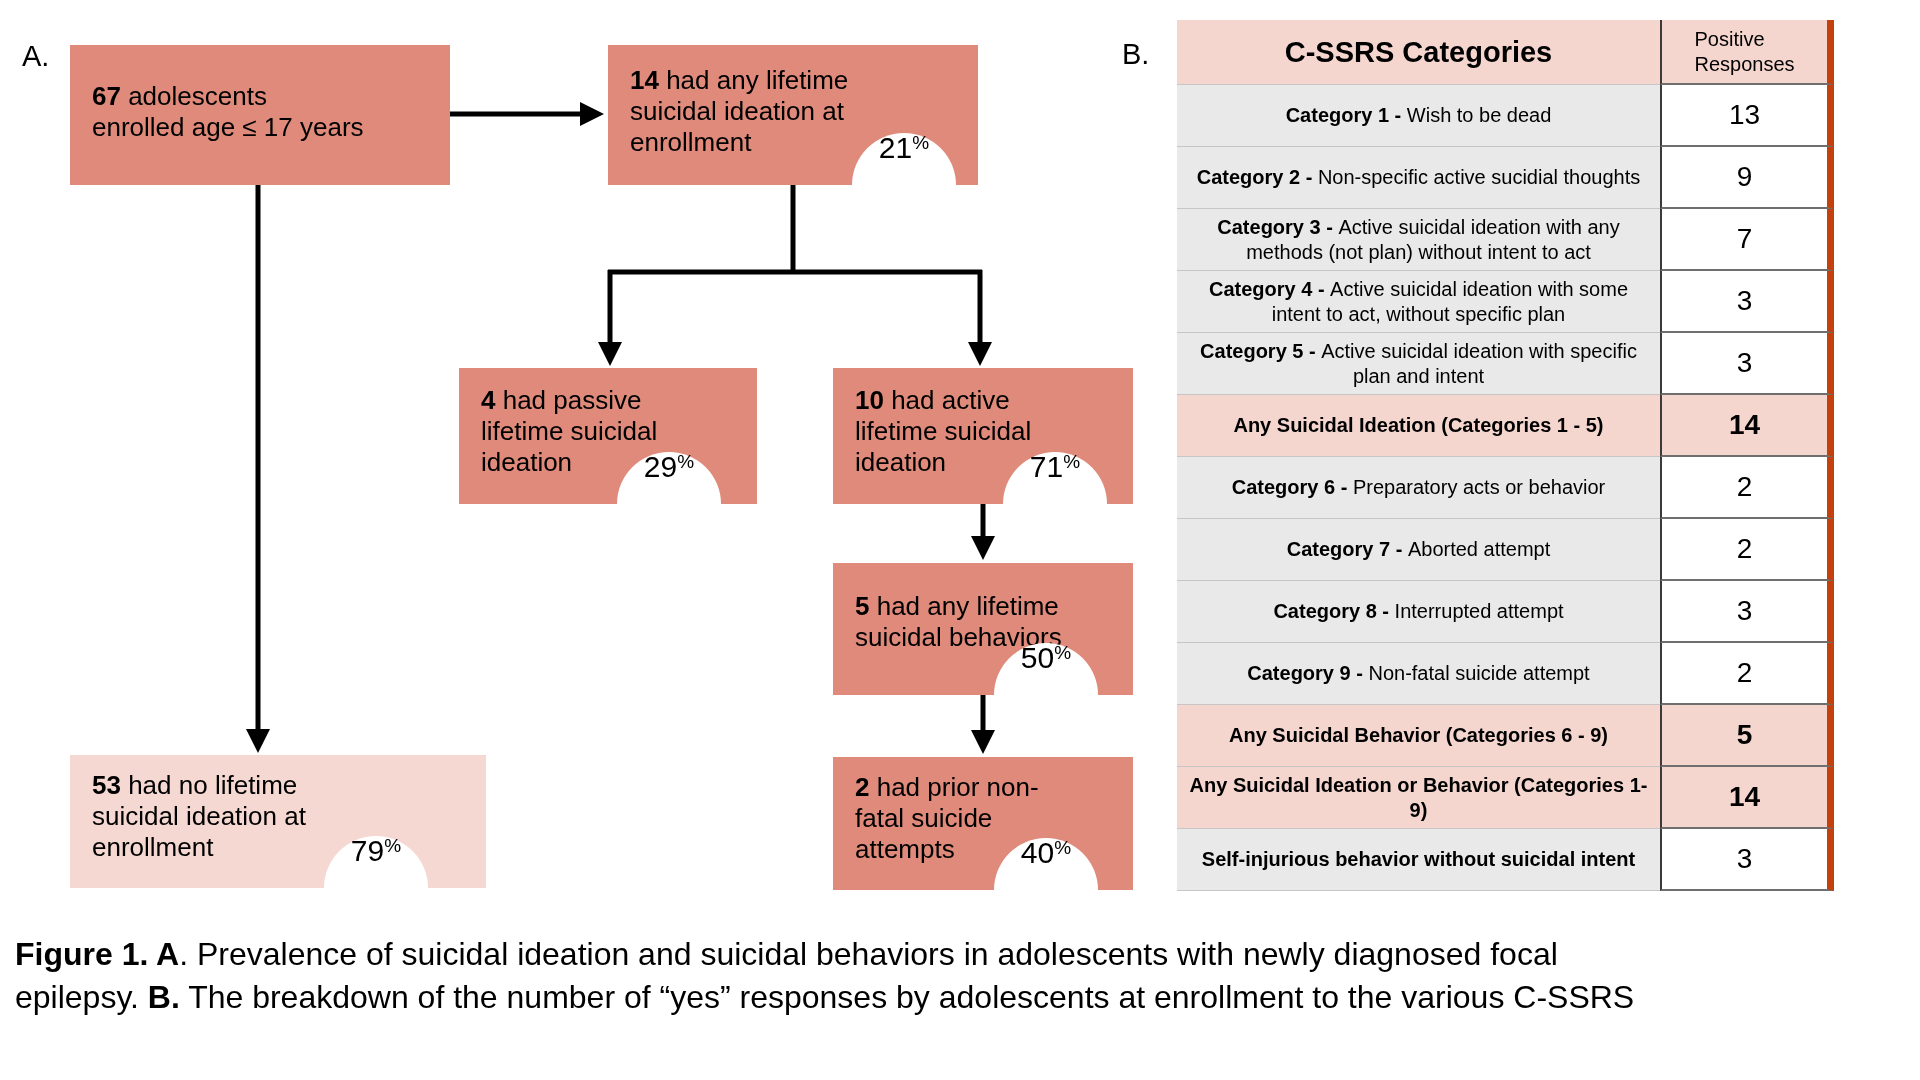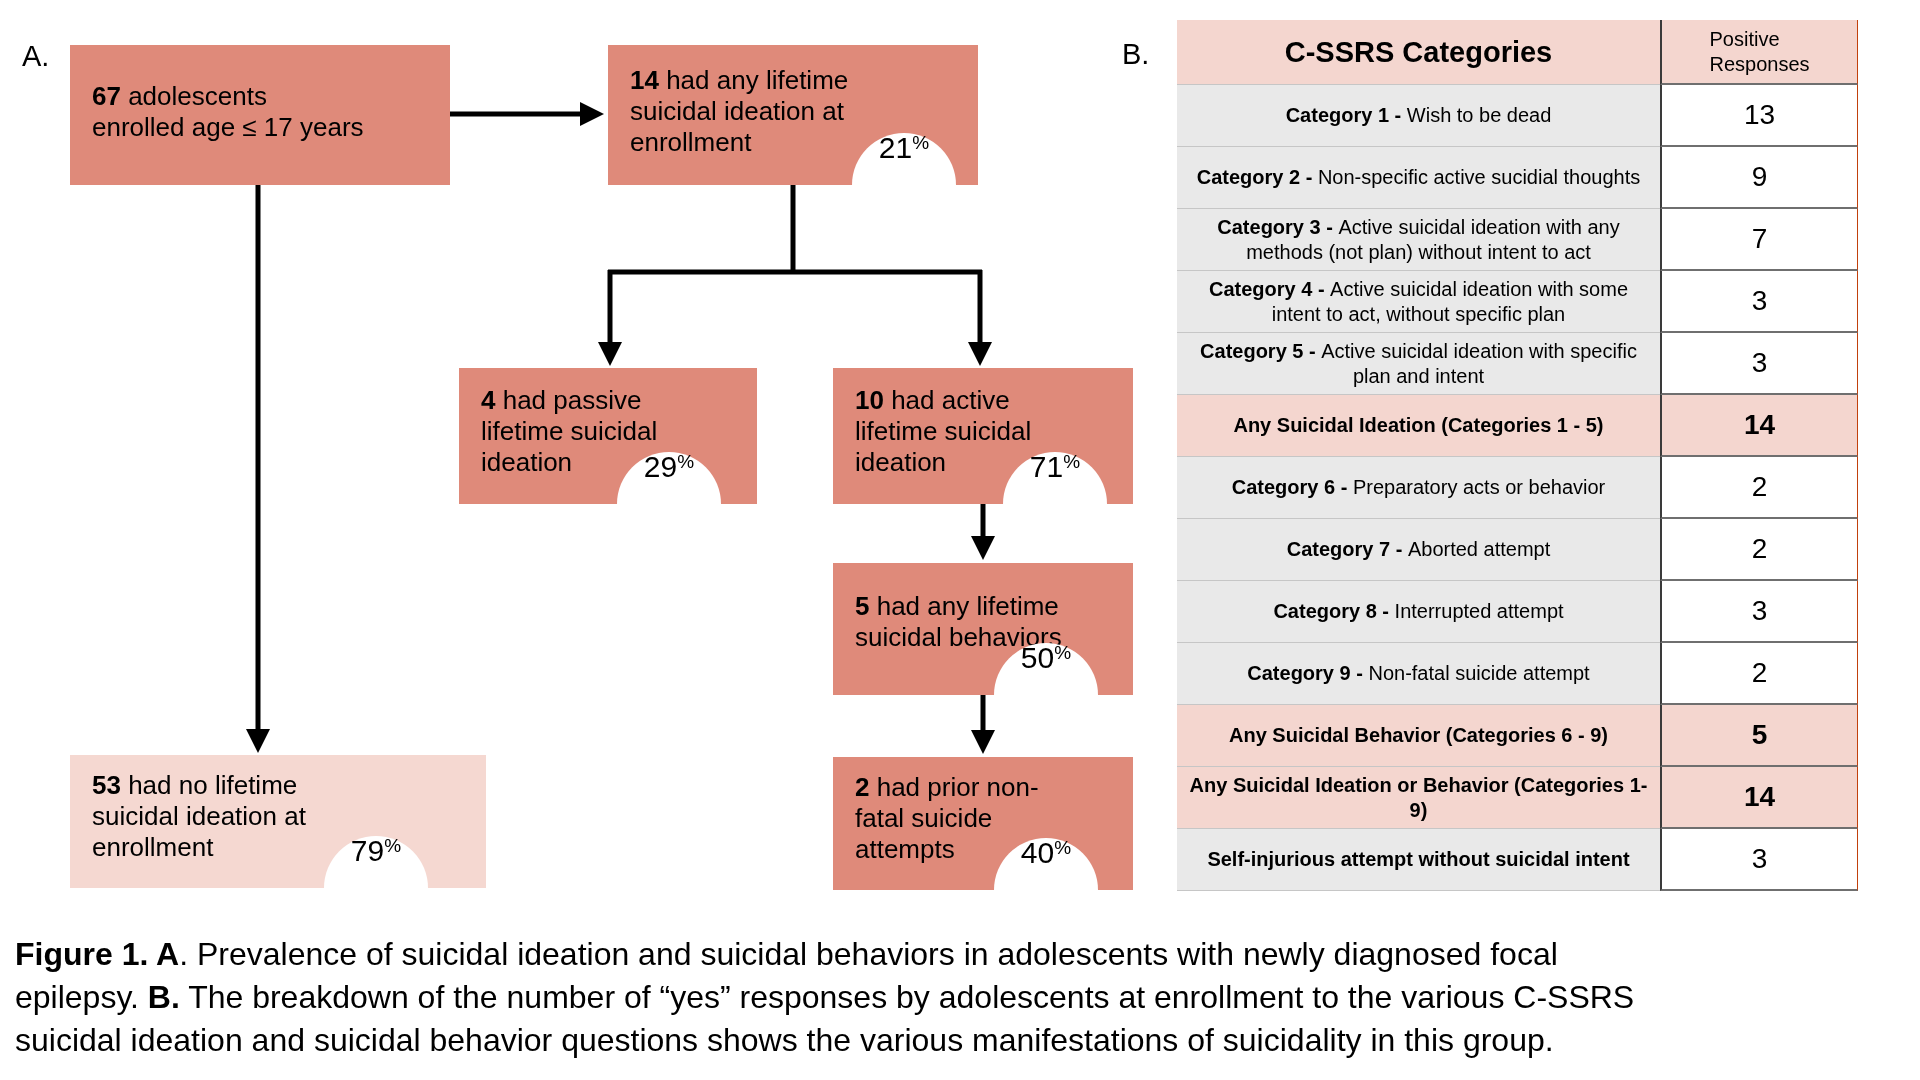--- a/index.html
+++ b/index.html
@@ -24,24 +24,24 @@
   .bubble .pct{font-size:19px;line-height:1;padding-bottom:6px;}
 
   
   #cssrs-table{position:absolute;left:1177px;top:20px;width:681px;}
   .t-row{display:flex;}
   .t-cat{width:483px;box-sizing:border-box;background:var(--table_gray);
          display:flex;align-items:center;justify-content:center;text-align:center;
          font-size:20px;line-height:25px;padding:0 8px;
          border-bottom:1px solid #c6c6c6;}
   .t-cat b{font-weight:700;}
-  .t-val{width:198px;box-sizing:border-box;background:#ffffff;
+  .t-val{width:174px;box-sizing:border-box;background:#ffffff;
          display:flex;align-items:center;justify-content:center;
          font-size:28px;font-weight:400;
-         border-left:2px solid #3a3a3a;border-bottom:2px solid #6f6f6f;border-right:1px solid #c2410c;}
+         border-left:2px solid #3a3a3a;border-bottom:2px solid #6f6f6f;border-right:7px solid #c2410c;}
   .t-row{height:62px;}
   .t-row.t-head{height:65px;}
   .t-head .t-cat{background:var(--table_pink);font-size:29px;font-weight:700;}
   .t-head .t-val{background:var(--table_pink);font-size:20px;line-height:25px;font-weight:400;white-space:pre-line;}
   .t-row.highlight .t-cat{background:var(--table_pink);font-weight:700;}
   .t-row.highlight .t-val{background:var(--table_pink);}
   .t-val.vbold{font-weight:700;}
   .t-cat.cbold{font-weight:700;}
 
   
@@ -227,25 +227,24 @@
         <div class="t-val vbold">5</div>
       </div>
       <div class="t-row highlight">
         <div class="t-cat">
           <span><b>Any Suicidal Ideation or Behavior (Categories 1-9)</b></span>
         </div>
         <div class="t-val vbold">14</div>
       </div>
       <div class="t-row">
         <div class="t-cat cbold">
-          <span><b>Self-injurious attempt without suicidal intent</b></span>
+          <span><b>Self-injurious behavior without suicidal intent</b></span>
         </div>
         <div class="t-val">3</div>
       </div>
     </div>
 
   <div id="caption">
       <div class="cap-line"><span class="cap-b">Figure 1. A</span><span class="">. Prevalence of suicidal ideation and suicidal behaviors in adolescents with newly diagnosed focal</span></div>
       <div class="cap-line"><span class="">epilepsy. </span><span class="cap-b">B.</span><span class=""> The breakdown of the number of “yes” responses by adolescents at enrollment to the various C-SSRS</span></div>
-      <div class="cap-line"><span class="">suicidal ideation and suicidal behavior questions shows the various manifestations of suicidality in this group.</span></div>
     </div>
 
 </div>
 
 </body></html>

